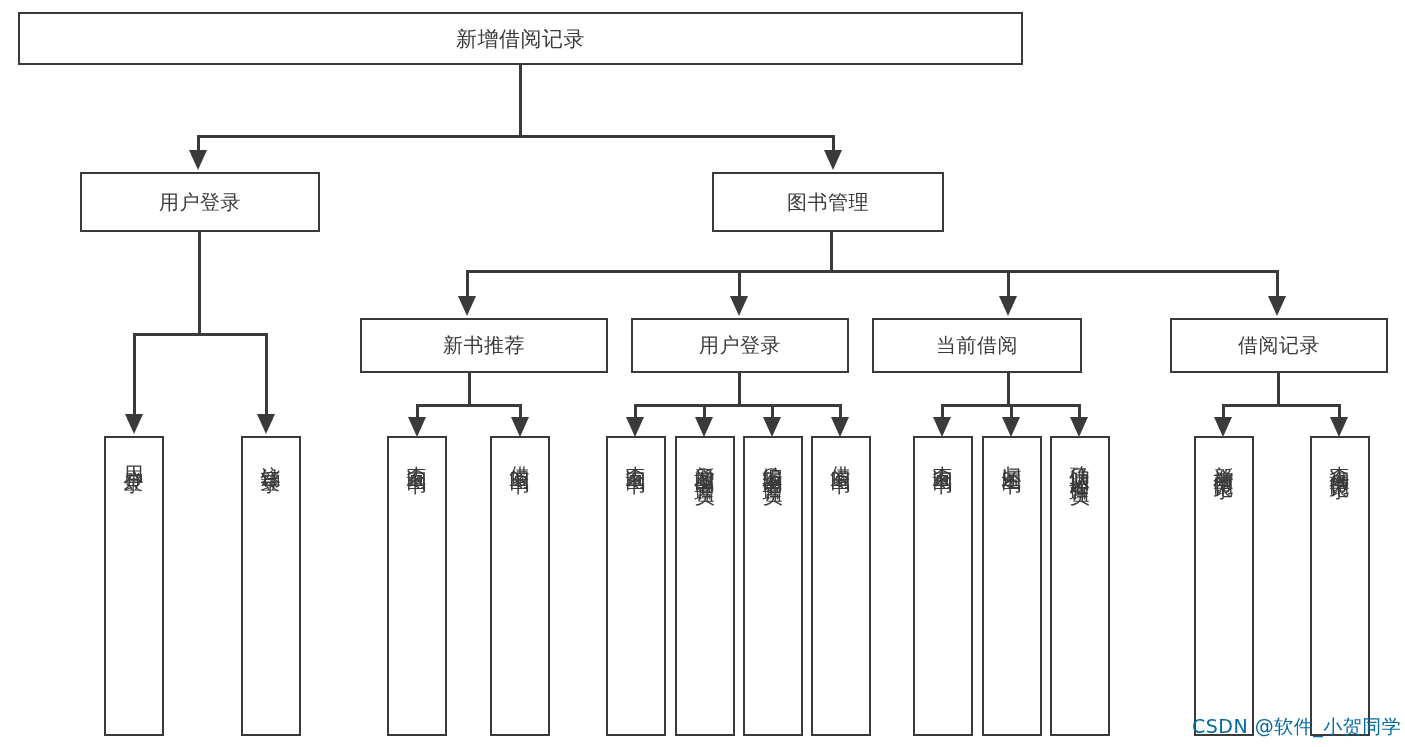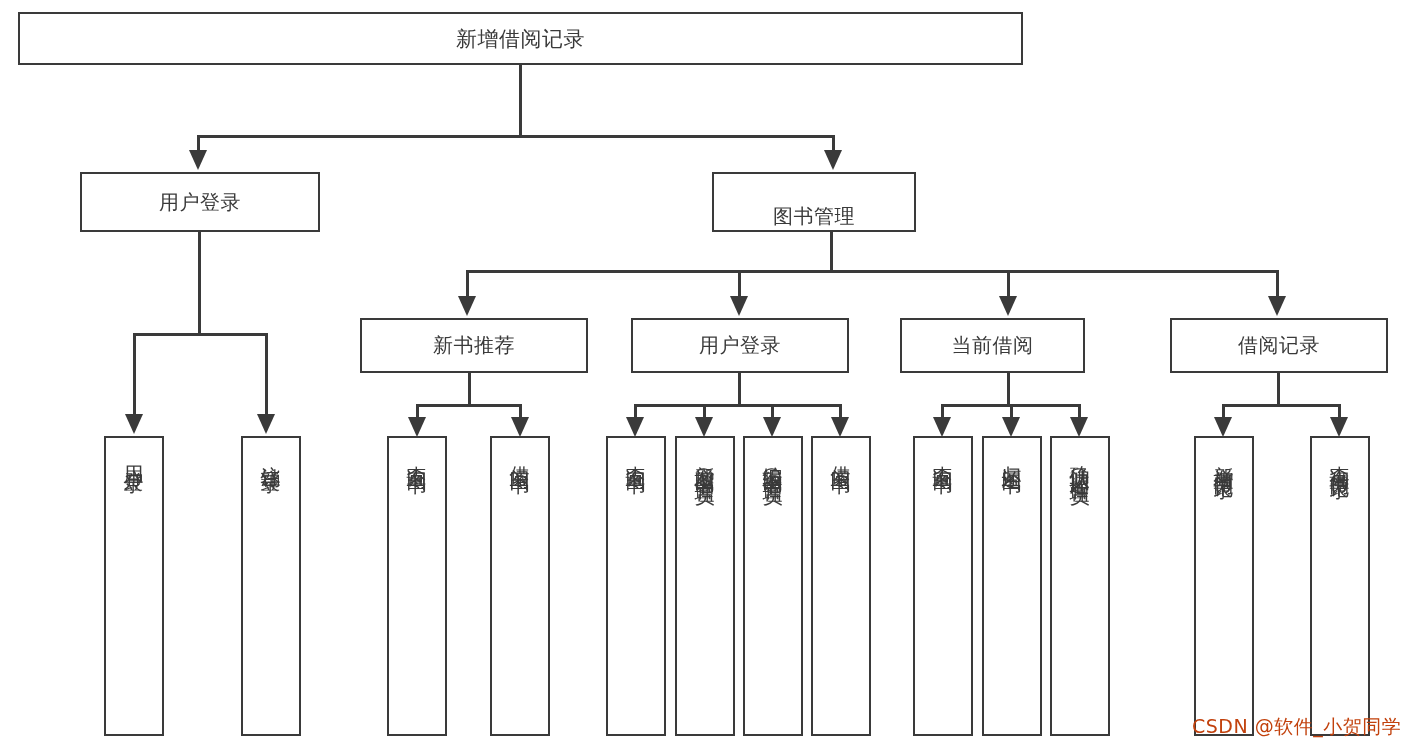--- a/index.html
+++ b/index.html
@@ -62,21 +62,21 @@
     width:0;height:0;
     border-left:9px solid transparent;
     border-right:9px solid transparent;
     border-top:20px solid #3a3a3a;
   }
 
   
   #watermark{
     position:absolute;
     font-size:19px;
-    color:#c2410c;
+    color:#0369a1;
     white-space:nowrap;
     letter-spacing:0.5px;
   }
 </style>
 </head>
 <body>
 
 <div id="canvas">
 
   <div class="node root" style="left:18px;top:12px;width:1005px;height:53px;">
@@ -90,21 +90,21 @@
   <div class="vline" style="left:197px;top:135px;height:19px;"></div>
   <div class="arrow" style="left:189px;top:150px;"></div>
 
   <div class="vline" style="left:832px;top:135px;height:19px;"></div>
   <div class="arrow" style="left:824px;top:150px;"></div>
 
   <div class="node lvl2" style="left:80px;top:172px;width:240px;height:60px;">
     <span>用户登录</span>
   </div>
 
-  <div class="node lvl2" style="left:712px;top:172px;width:204px;height:60px;align-items:flex-end;">
+  <div class="node lvl2" style="left:712px;top:172px;width:232px;height:60px;">
     <span>图书管理</span>
   </div>
 
   <div class="vline" style="left:198px;top:232px;height:103px;"></div>
   <div class="hline" style="left:133px;top:333px;width:134px;"></div>
   <div class="vline" style="left:133px;top:333px;height:85px;"></div>
   <div class="arrow" style="left:125px;top:414px;"></div>
   <div class="vline" style="left:265px;top:333px;height:85px;"></div>
   <div class="arrow" style="left:257px;top:414px;"></div>
 
@@ -116,27 +116,27 @@
 
   <div class="vline" style="left:738px;top:270px;height:29px;"></div>
   <div class="arrow" style="left:730px;top:296px;"></div>
 
   <div class="vline" style="left:1007px;top:270px;height:29px;"></div>
   <div class="arrow" style="left:999px;top:296px;"></div>
 
   <div class="vline" style="left:1276px;top:270px;height:29px;"></div>
   <div class="arrow" style="left:1268px;top:296px;"></div>
 
-  <div class="node lvl3" style="left:360px;top:318px;width:228px;height:55px;">
+  <div class="node lvl3" style="left:360px;top:318px;width:248px;height:55px;">
     <span>新书推荐</span>
   </div>
   <div class="node lvl3" style="left:631px;top:318px;width:218px;height:55px;">
     <span>用户登录</span>
   </div>
-  <div class="node lvl3" style="left:900px;top:318px;width:185px;height:55px;">
+  <div class="node lvl3" style="left:872px;top:318px;width:210px;height:55px;">
     <span>当前借阅</span>
   </div>
   <div class="node lvl3" style="left:1170px;top:318px;width:218px;height:55px;">
     <span>借阅记录</span>
   </div>
 
   <div class="vline" style="left:468px;top:373px;height:33px;"></div>
   <div class="hline" style="left:416px;top:404px;width:106px;"></div>
   <div class="vline" style="left:416px;top:404px;height:17px;"></div>
   <div class="arrow" style="left:408px;top:417px;"></div>

